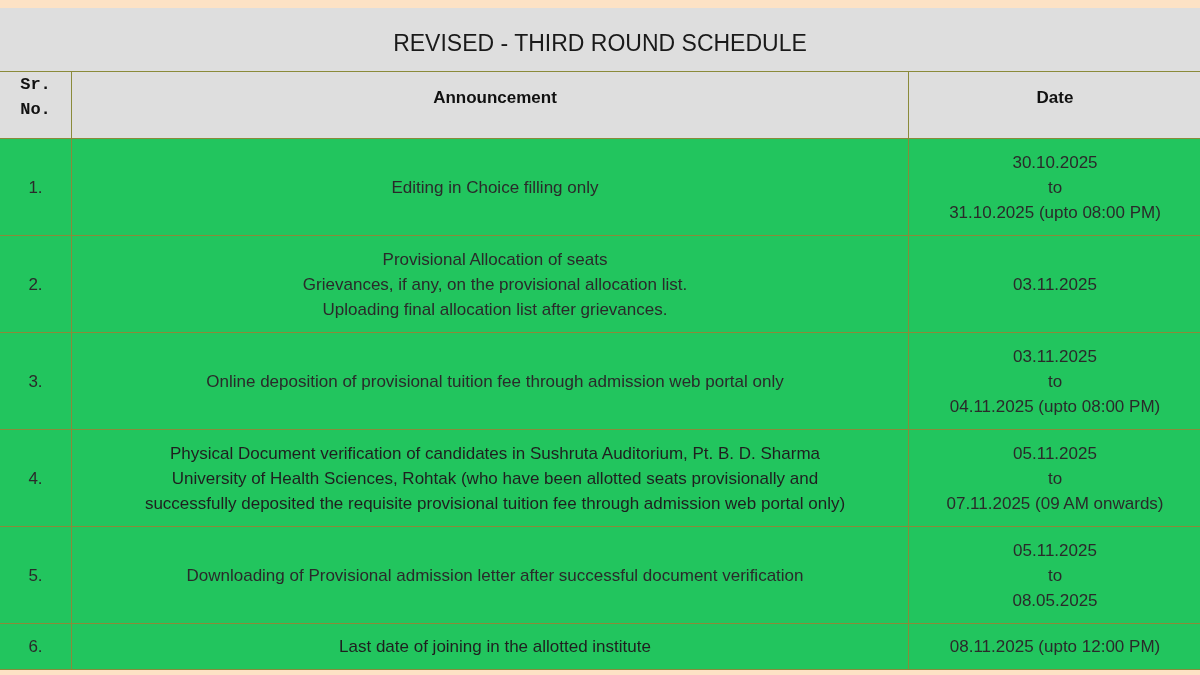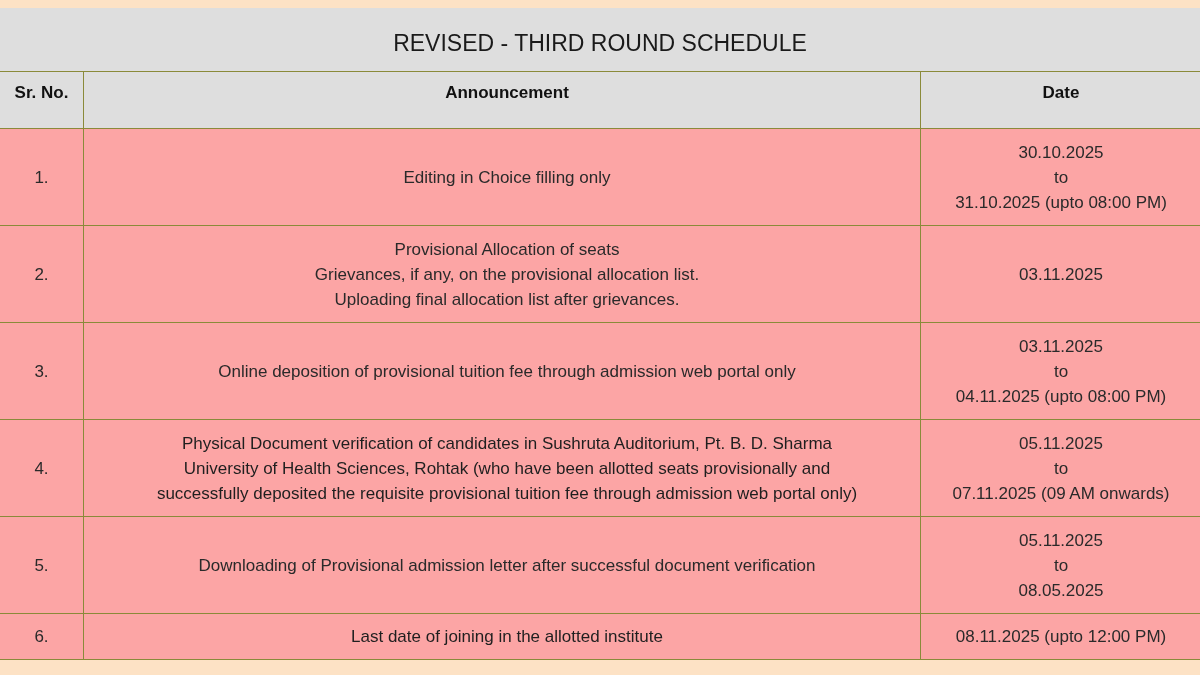--- a/index.html
+++ b/index.html
@@ -40,24 +40,24 @@
     }
     table.sched thead th {
       background: #dedede;
       height: 57px;
       font-weight: bold;
       color: #111;
       vertical-align: middle;
       padding-bottom: 16px;
       box-sizing: border-box;
     }
-    th.col-sr { width: 84px; text-align: center; }
+    th.col-sr { width: 72px; text-align: center; font-family: Liberation Mono, monospace; }
     th.col-ann { width: 837px; text-align: center; padding-left: 10px !important; }
     th.col-date { text-align: center; margin-left: 24px; }
-    tbody td { background: #fca5a5; }
+    tbody td { background: #22c55e; }
     td.sr { text-align: center; vertical-align: middle; }
     td.ann { text-align: center; padding-left: 10px !important; vertical-align: middle; }
     td.ann.bold { font-weight: normal; color: #1f1f1f; }
     td.date { text-align: center; vertical-align: middle; }
     tr.r { height: 97px; }
     tr.r6 { height: 46px; }
     .line { display: block; }
   </style>
 </head>
 <body>

